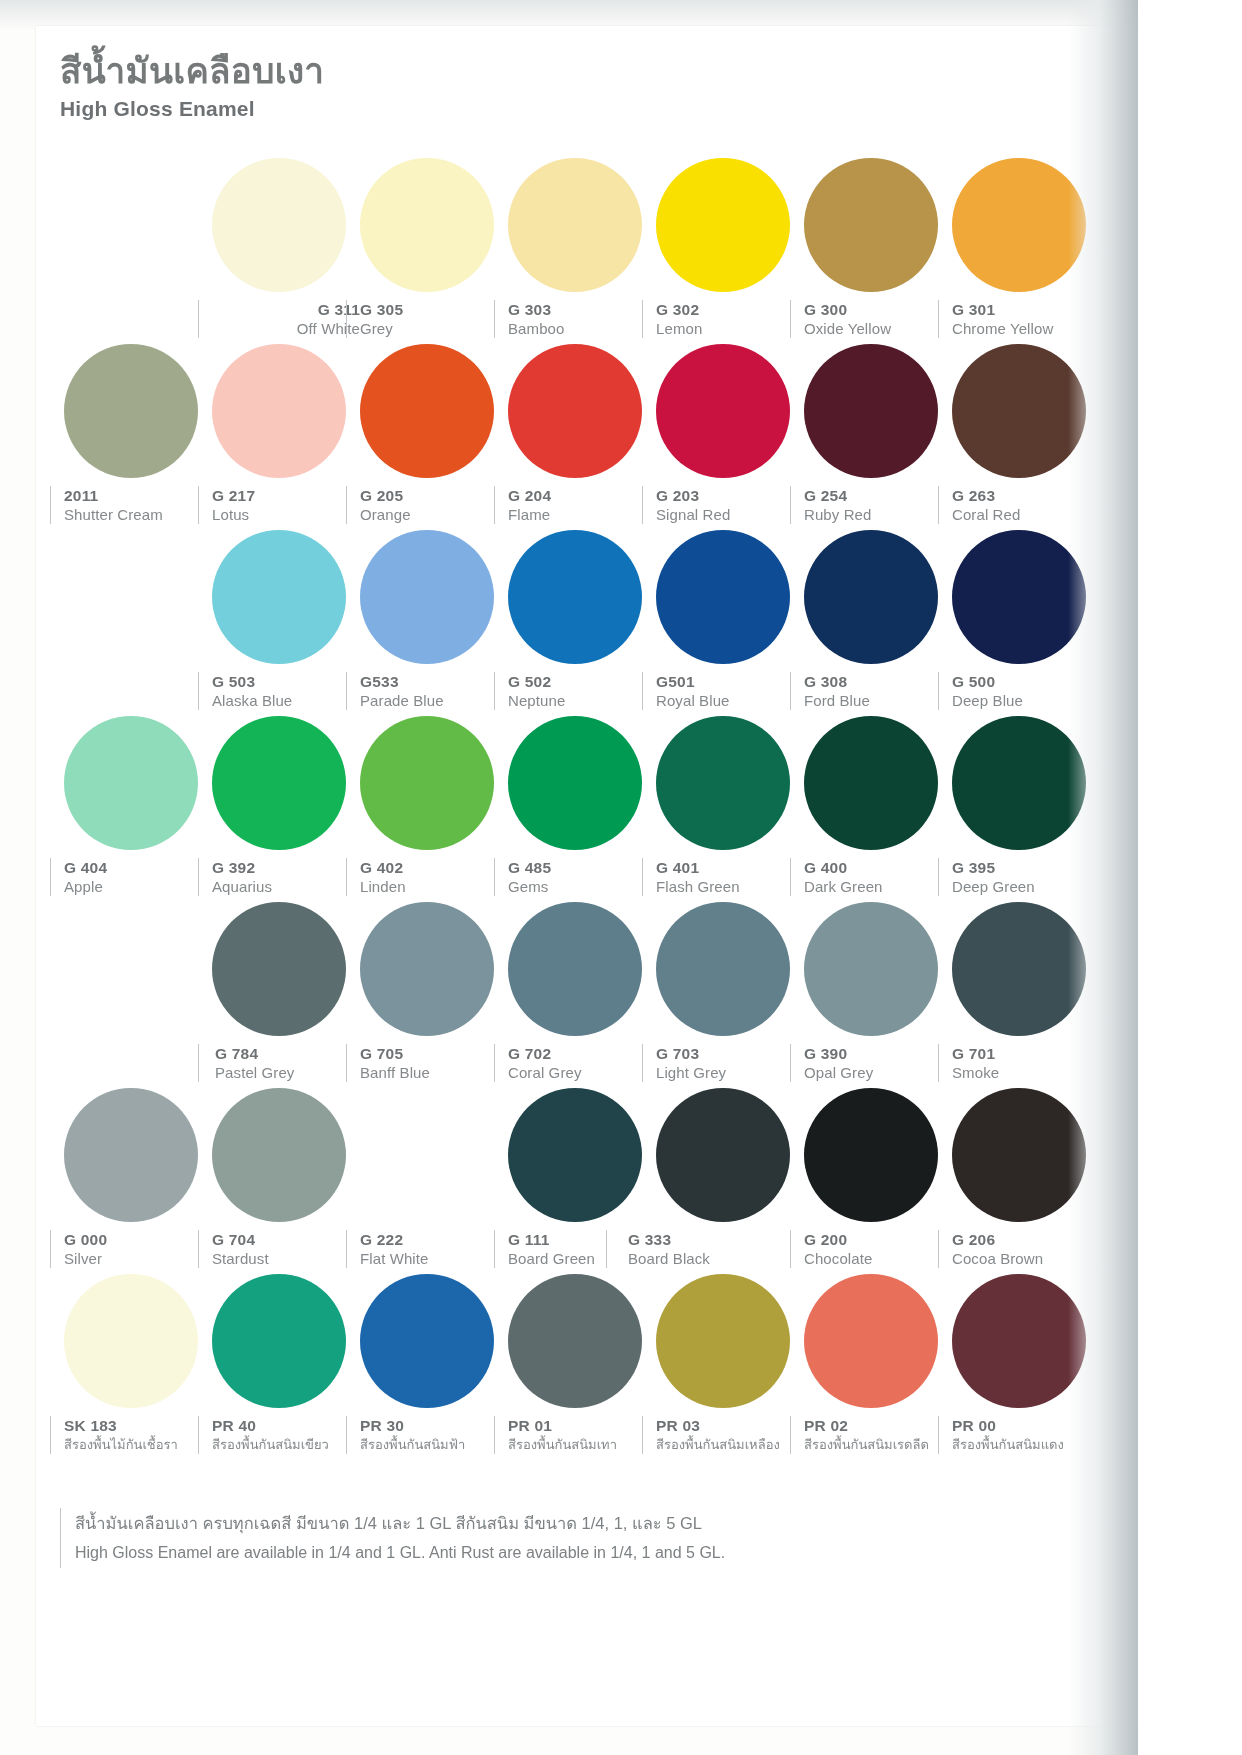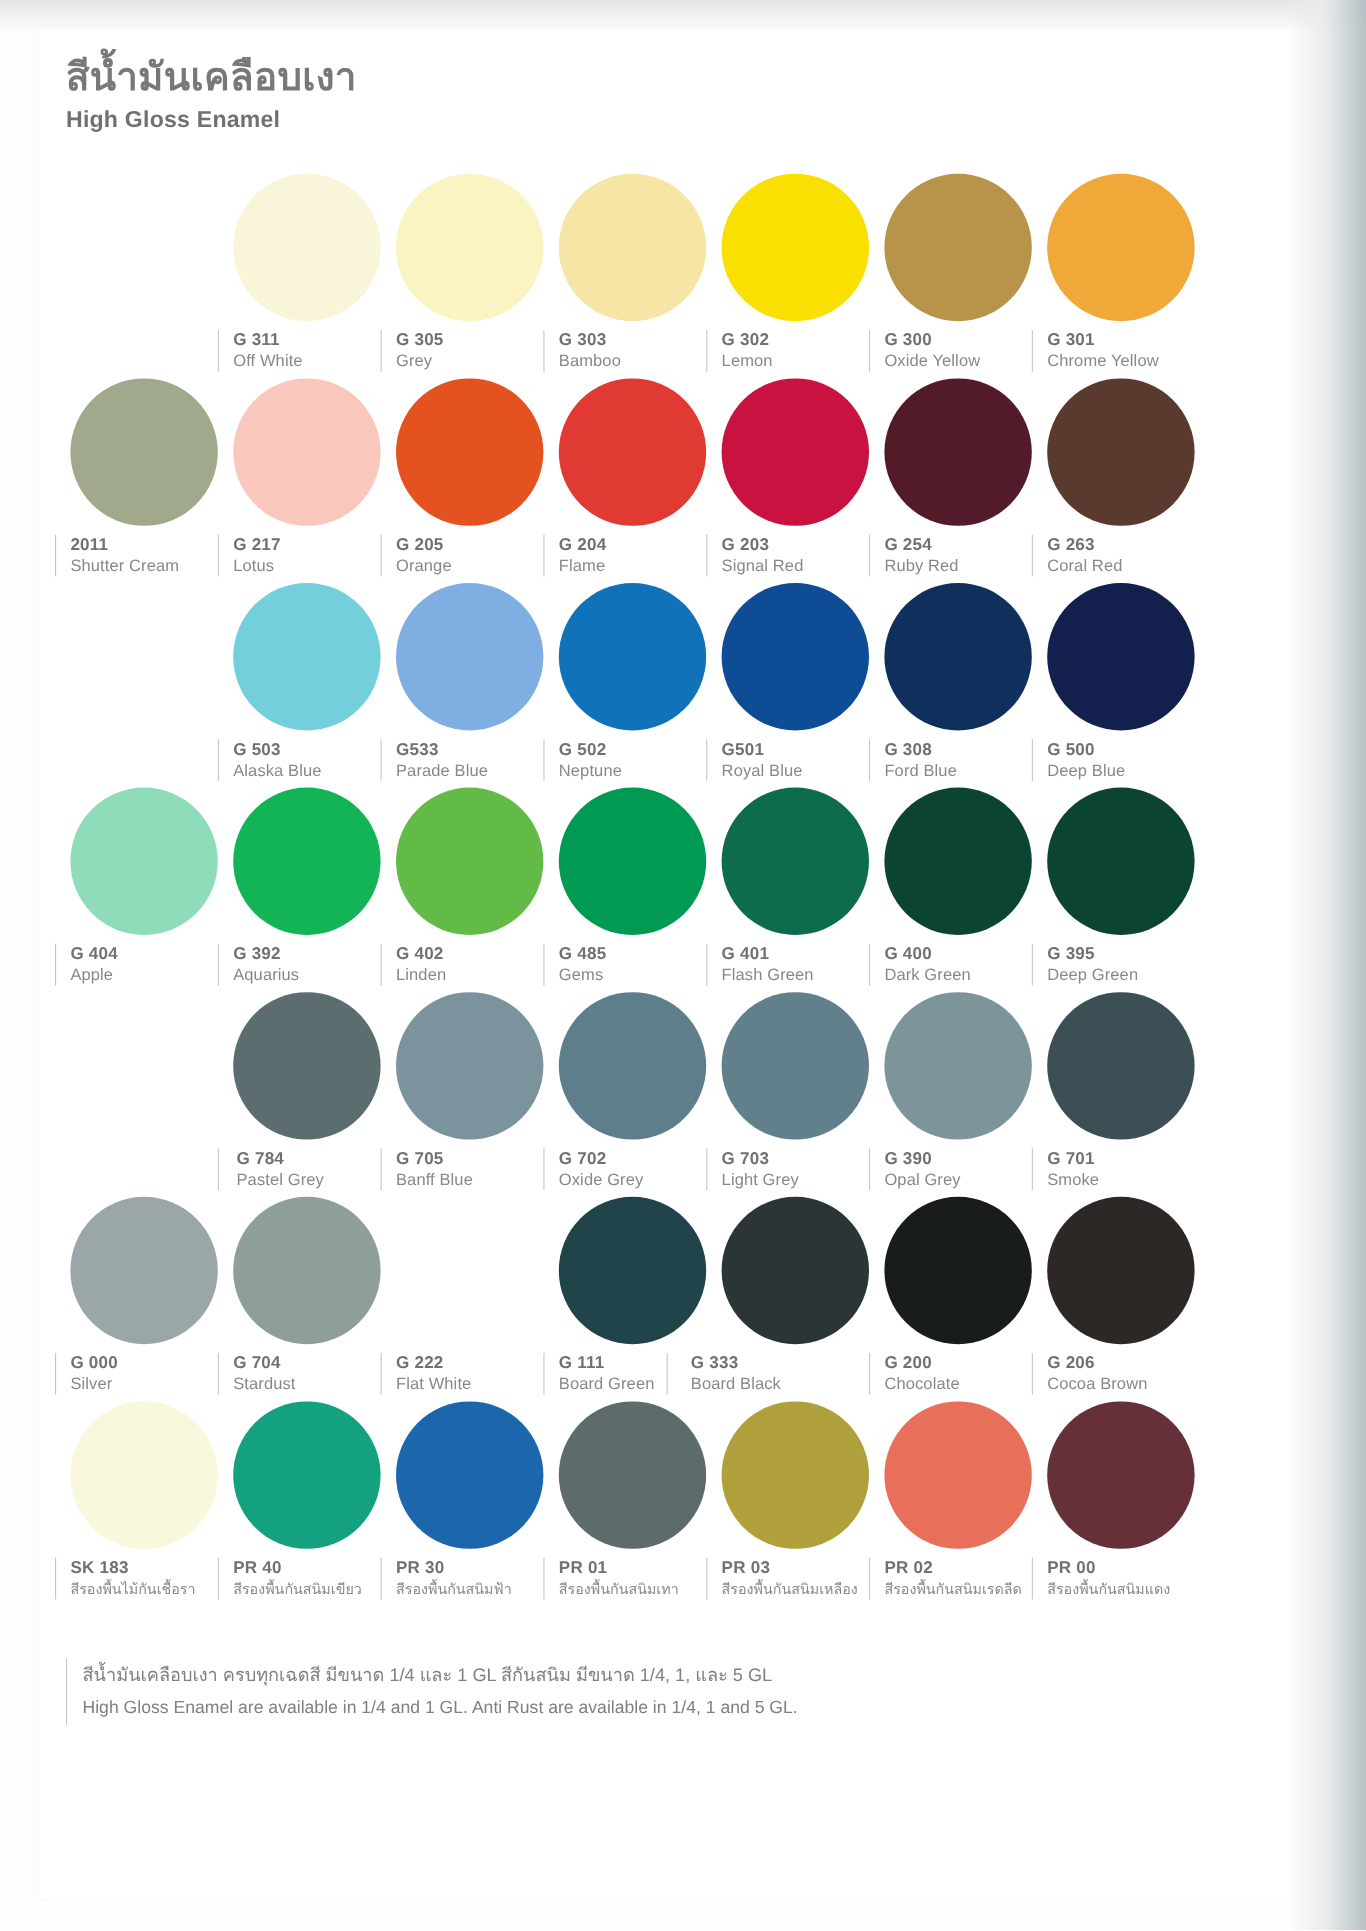--- a/index.html
+++ b/index.html
@@ -5,21 +5,21 @@
   html, body {
     margin: 0;
     padding: 0;
     background: #ffffff;
   }
   body {
     font-family: "Liberation Sans", "DejaVu Sans", sans-serif;
   }
   #page {
     position: relative;
-    width: 1242px;
+    width: 1138px;
     height: 1755px;
     background: #fdfdfb;
     overflow: hidden;
   }
   
   #page::after {
     content: "";
     position: absolute;
     top: 0; right: 0;
     width: 70px; height: 100%;
@@ -180,21 +180,21 @@
             </div>
             <div class="cell" style="left: 754px;">
               <div class="dot" style="background: rgb(183, 148, 73);"></div>
             </div>
             <div class="cell" style="left: 902px;">
               <div class="dot" style="background: rgb(240, 168, 56);"></div>
             </div>
           </div>
           <div class="labels">
             <div class="label empty-label" style="left: 14px;"></div>
-            <div class="label" style="left: 162px;">
+            <div class="label" style="left: 162px; text-align: right;">
               <div class="code">G 311</div>
               <div class="name">Off White</div>
             </div>
             <div class="label" style="left: 310px;">
               <div class="code">G 305</div>
               <div class="name">Grey</div>
             </div>
             <div class="label" style="left: 458px;">
               <div class="code">G 303</div>
               <div class="name">Bamboo</div>
@@ -404,21 +404,21 @@
             <div class="label" style="left: 162px; padding-left: 16px;">
               <div class="code">G 784</div>
               <div class="name">Pastel Grey</div>
             </div>
             <div class="label" style="left: 310px;">
               <div class="code">G 705</div>
               <div class="name">Banff Blue</div>
             </div>
             <div class="label" style="left: 458px;">
               <div class="code">G 702</div>
-              <div class="name">Oxide Grey</div>
+              <div class="name">Coral Grey</div>
             </div>
             <div class="label" style="left: 606px;">
               <div class="code">G 703</div>
               <div class="name">Light Grey</div>
             </div>
             <div class="label" style="left: 754px;">
               <div class="code">G 390</div>
               <div class="name">Opal Grey</div>
             </div>
             <div class="label" style="left: 902px;">

